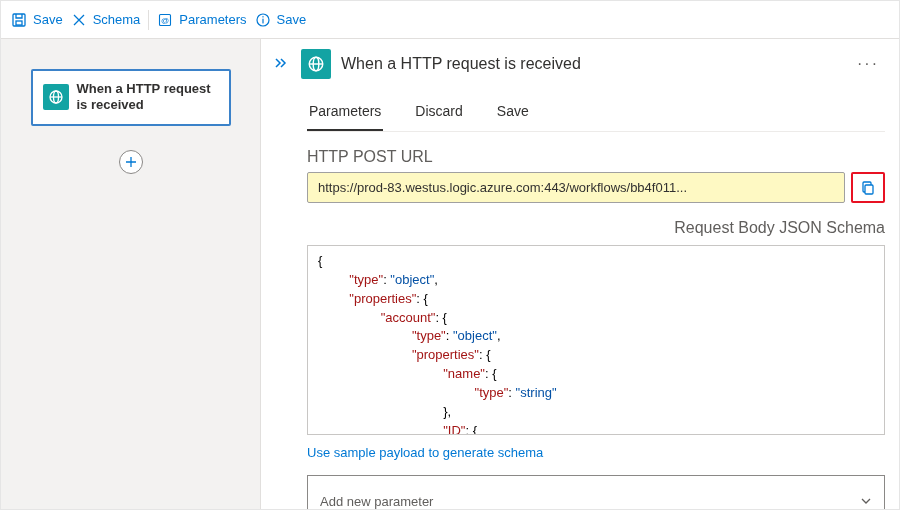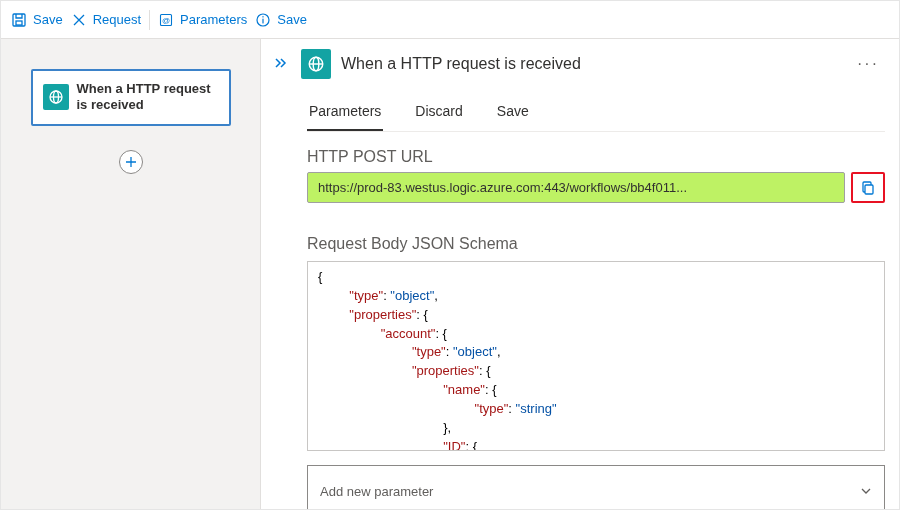--- a/index.html
+++ b/index.html
@@ -18,21 +18,21 @@
     .chev { color:#0078d4; font-size:14px; cursor:pointer; padding:4px;}
     .header-icon { width:30px; height:30px; background:#13a3a3; color:#fff; display:flex; align-items:center; justify-content:center; border-radius:2px;}
     .panel-title { font-size:16px; font-weight:500;}
     .dots { margin-left:auto; color:#605e5c; cursor:pointer; font-size:16px; letter-spacing:2px; padding:4px 6px;}
     .tabs { display:flex; gap:30px; margin: 18px 0 0 38px; font-size:14px; border-bottom:1px solid #edebe9;}
     .tab { padding: 6px 2px 10px; cursor:pointer; color:#323130;}
     .tab.active { border-bottom:2px solid #323130; font-weight:500;}
     .content { margin-left:38px; padding-top:16px;}
     .label { font-size:16px; color:#605e5c; margin-bottom:6px;}
     .urlrow { display:flex; gap:6px; align-items:stretch;}
-    .urlbox { flex:1; background:#bef264; border:1px solid #a0a0a0; border-radius:2px; padding: 7px 10px; font-size:13px; color:#323130; overflow:hidden; text-overflow:ellipsis; white-space:nowrap;}
+    .urlbox { flex:1; background:#fef9c3; border:1px solid #a0a0a0; border-radius:2px; padding: 7px 10px; font-size:13px; color:#323130; overflow:hidden; text-overflow:ellipsis; white-space:nowrap;}
     .copy-btn { width:34px; border:2px solid #e81123; background:#fff; color:#0078d4; display:flex; align-items:center; justify-content:center; cursor:pointer; border-radius:2px;}
     .schema-box { margin-top:8px; border:1px solid #c8c6c4; background:#fff; height:190px; padding:6px 10px; font-family: Consolas, monospace; font-size:13px; line-height:1.45; overflow:hidden; white-space:pre; color:#323130;}
     .k { color:#a31515;}
     .s { color:#0451a5;}
     .p { color:#000;}
     .link { display:inline-block; color:#0078d4; font-size:13px; margin-top:10px; cursor:pointer;}
     .add-param { margin-top:14px; border:1px solid #8a8886; height:52px; display:flex; align-items:center; justify-content:space-between; padding:0 12px; font-size:13px; color:#605e5c; cursor:pointer;}
   </style>
 </head>
 <body>
@@ -43,21 +43,21 @@
         <rect x="2" y="2" width="12" height="12" rx="1"></rect>
         <path d="M5 2v4h6V2"></path>
         <rect x="5" y="9" width="6" height="4"></rect>
       </svg>
     <span>Save</span>
   </div>
   <div class="tb-item">
     <svg viewBox="0 0 16 16" stroke="currentColor" stroke-width="1.3">
         <path d="M3 3l10 10M13 3L3 13"></path>
       </svg>
-    <span>Request</span>
+    <span>Schema</span>
   </div>
   <div class="tb-sep"></div>
   <div class="tb-item">
     <svg viewBox="0 0 16 16" fill="none" stroke="currentColor" stroke-width="1.1">
         <rect x="2.5" y="2.5" width="11" height="11" rx="1"></rect>
         <text x="8" y="11" text-anchor="middle" font-size="8" fill="currentColor" stroke="none">@</text>
       </svg>
     <span>Parameters</span>
   </div>
   <div class="tb-item">
@@ -117,32 +117,33 @@
       <div class="urlrow">
         <div class="urlbox">https://prod-83.westus.logic.azure.com:443/workflows/bb4f011...</div>
         <div class="copy-btn">
           <svg width="16" height="16" viewBox="0 0 16 16" fill="none" stroke="currentColor" stroke-width="1.3">
               <rect x="5" y="5" width="8" height="9" rx="1"></rect>
               <path d="M11 5V3a1 1 0 0 0-1-1H4a1 1 0 0 0-1 1v8a1 1 0 0 0 1 1h1"></path>
             </svg>
         </div>
       </div>
 
-      <div class="label" style="margin-top:32px;">Request Body JSON Schema</div>
+      <div class="label" style="margin-top:16px;text-align:right;">Request Body JSON Schema</div>
       <div class="schema-box"><span class="p">{</span>
     <span class="k">"type"</span><span class="p">: </span><span class="s">"object"</span><span class="p">,</span>
     <span class="k">"properties"</span><span class="p">: {</span>
         <span class="k">"account"</span><span class="p">: {</span>
             <span class="k">"type"</span><span class="p">: </span><span class="s">"object"</span><span class="p">,</span>
             <span class="k">"properties"</span><span class="p">: {</span>
                 <span class="k">"name"</span><span class="p">: {</span>
                     <span class="k">"type"</span><span class="p">: </span><span class="s">"string"</span>
                 <span class="p">},</span>
                 <span class="k">"ID"</span><span class="p">: {</span></div>
 
+      <span class="link">Use sample payload to generate schema</span>
 
       <div class="add-param">
         <span>Add new parameter</span>
         <svg width="12" height="12" viewBox="0 0 12 12" stroke="#605e5c" stroke-width="1.3" fill="none">
             <path d="M2 4l4 4 4-4"></path>
           </svg>
       </div>
     </div>
   </div>
 </div>

